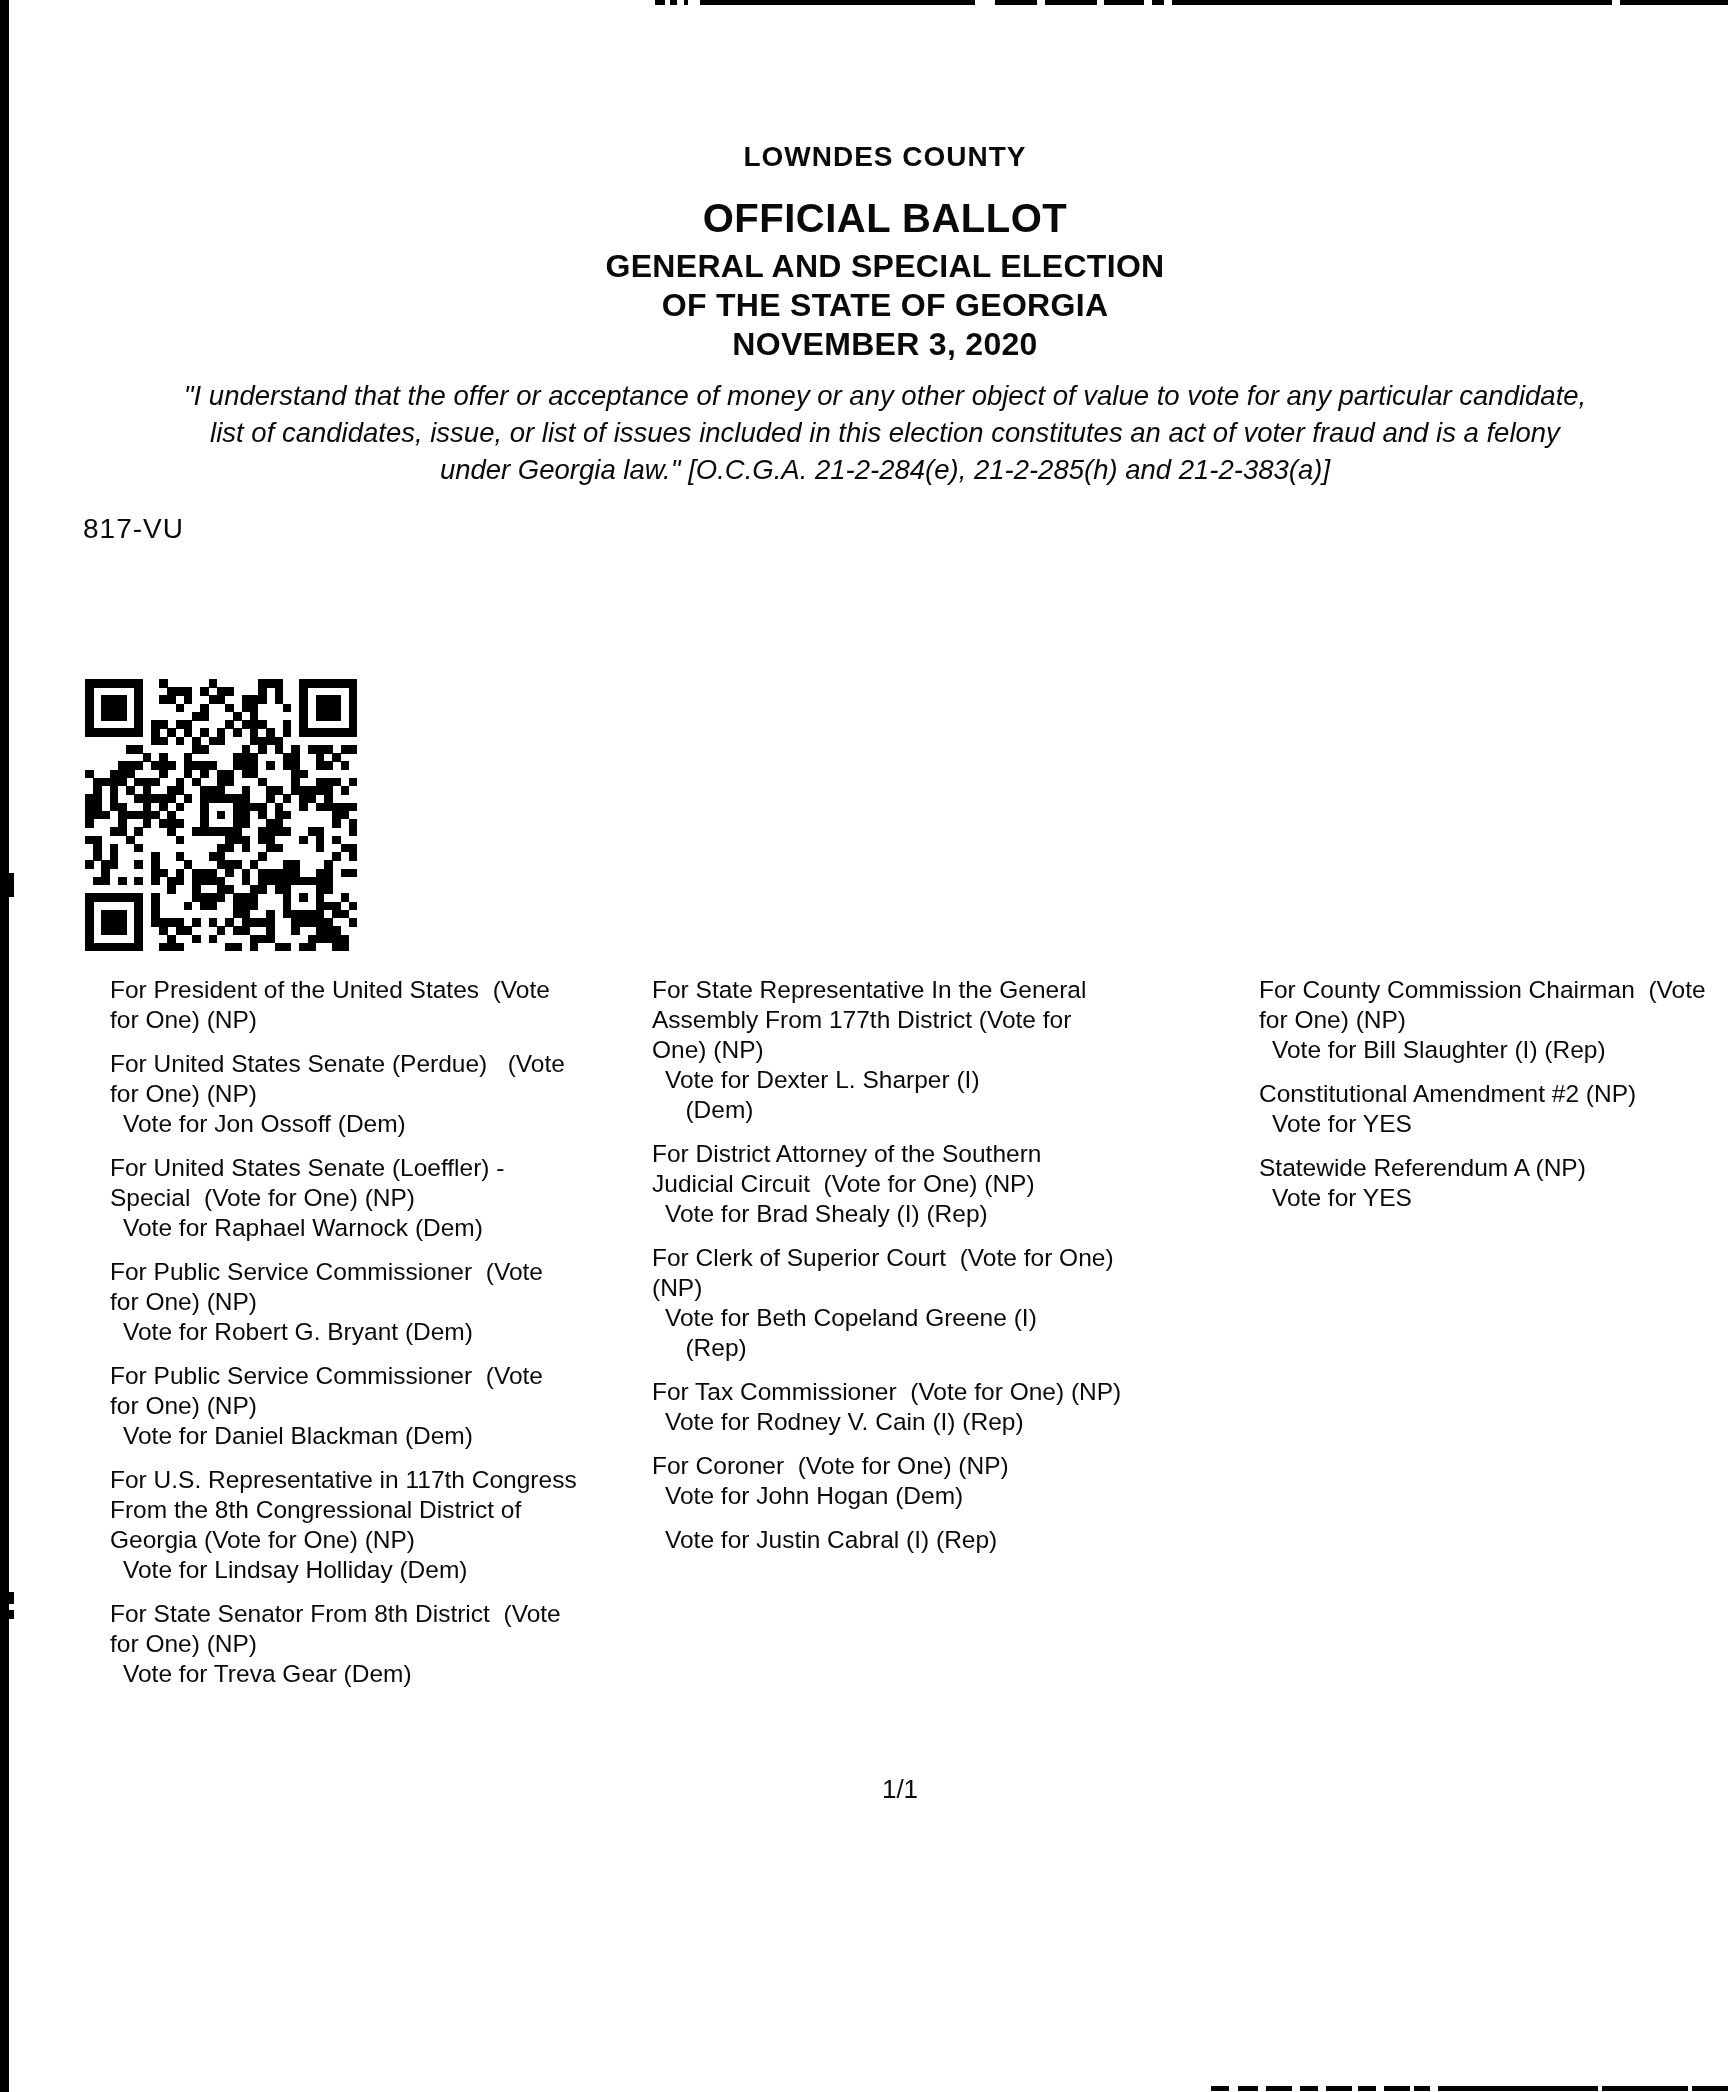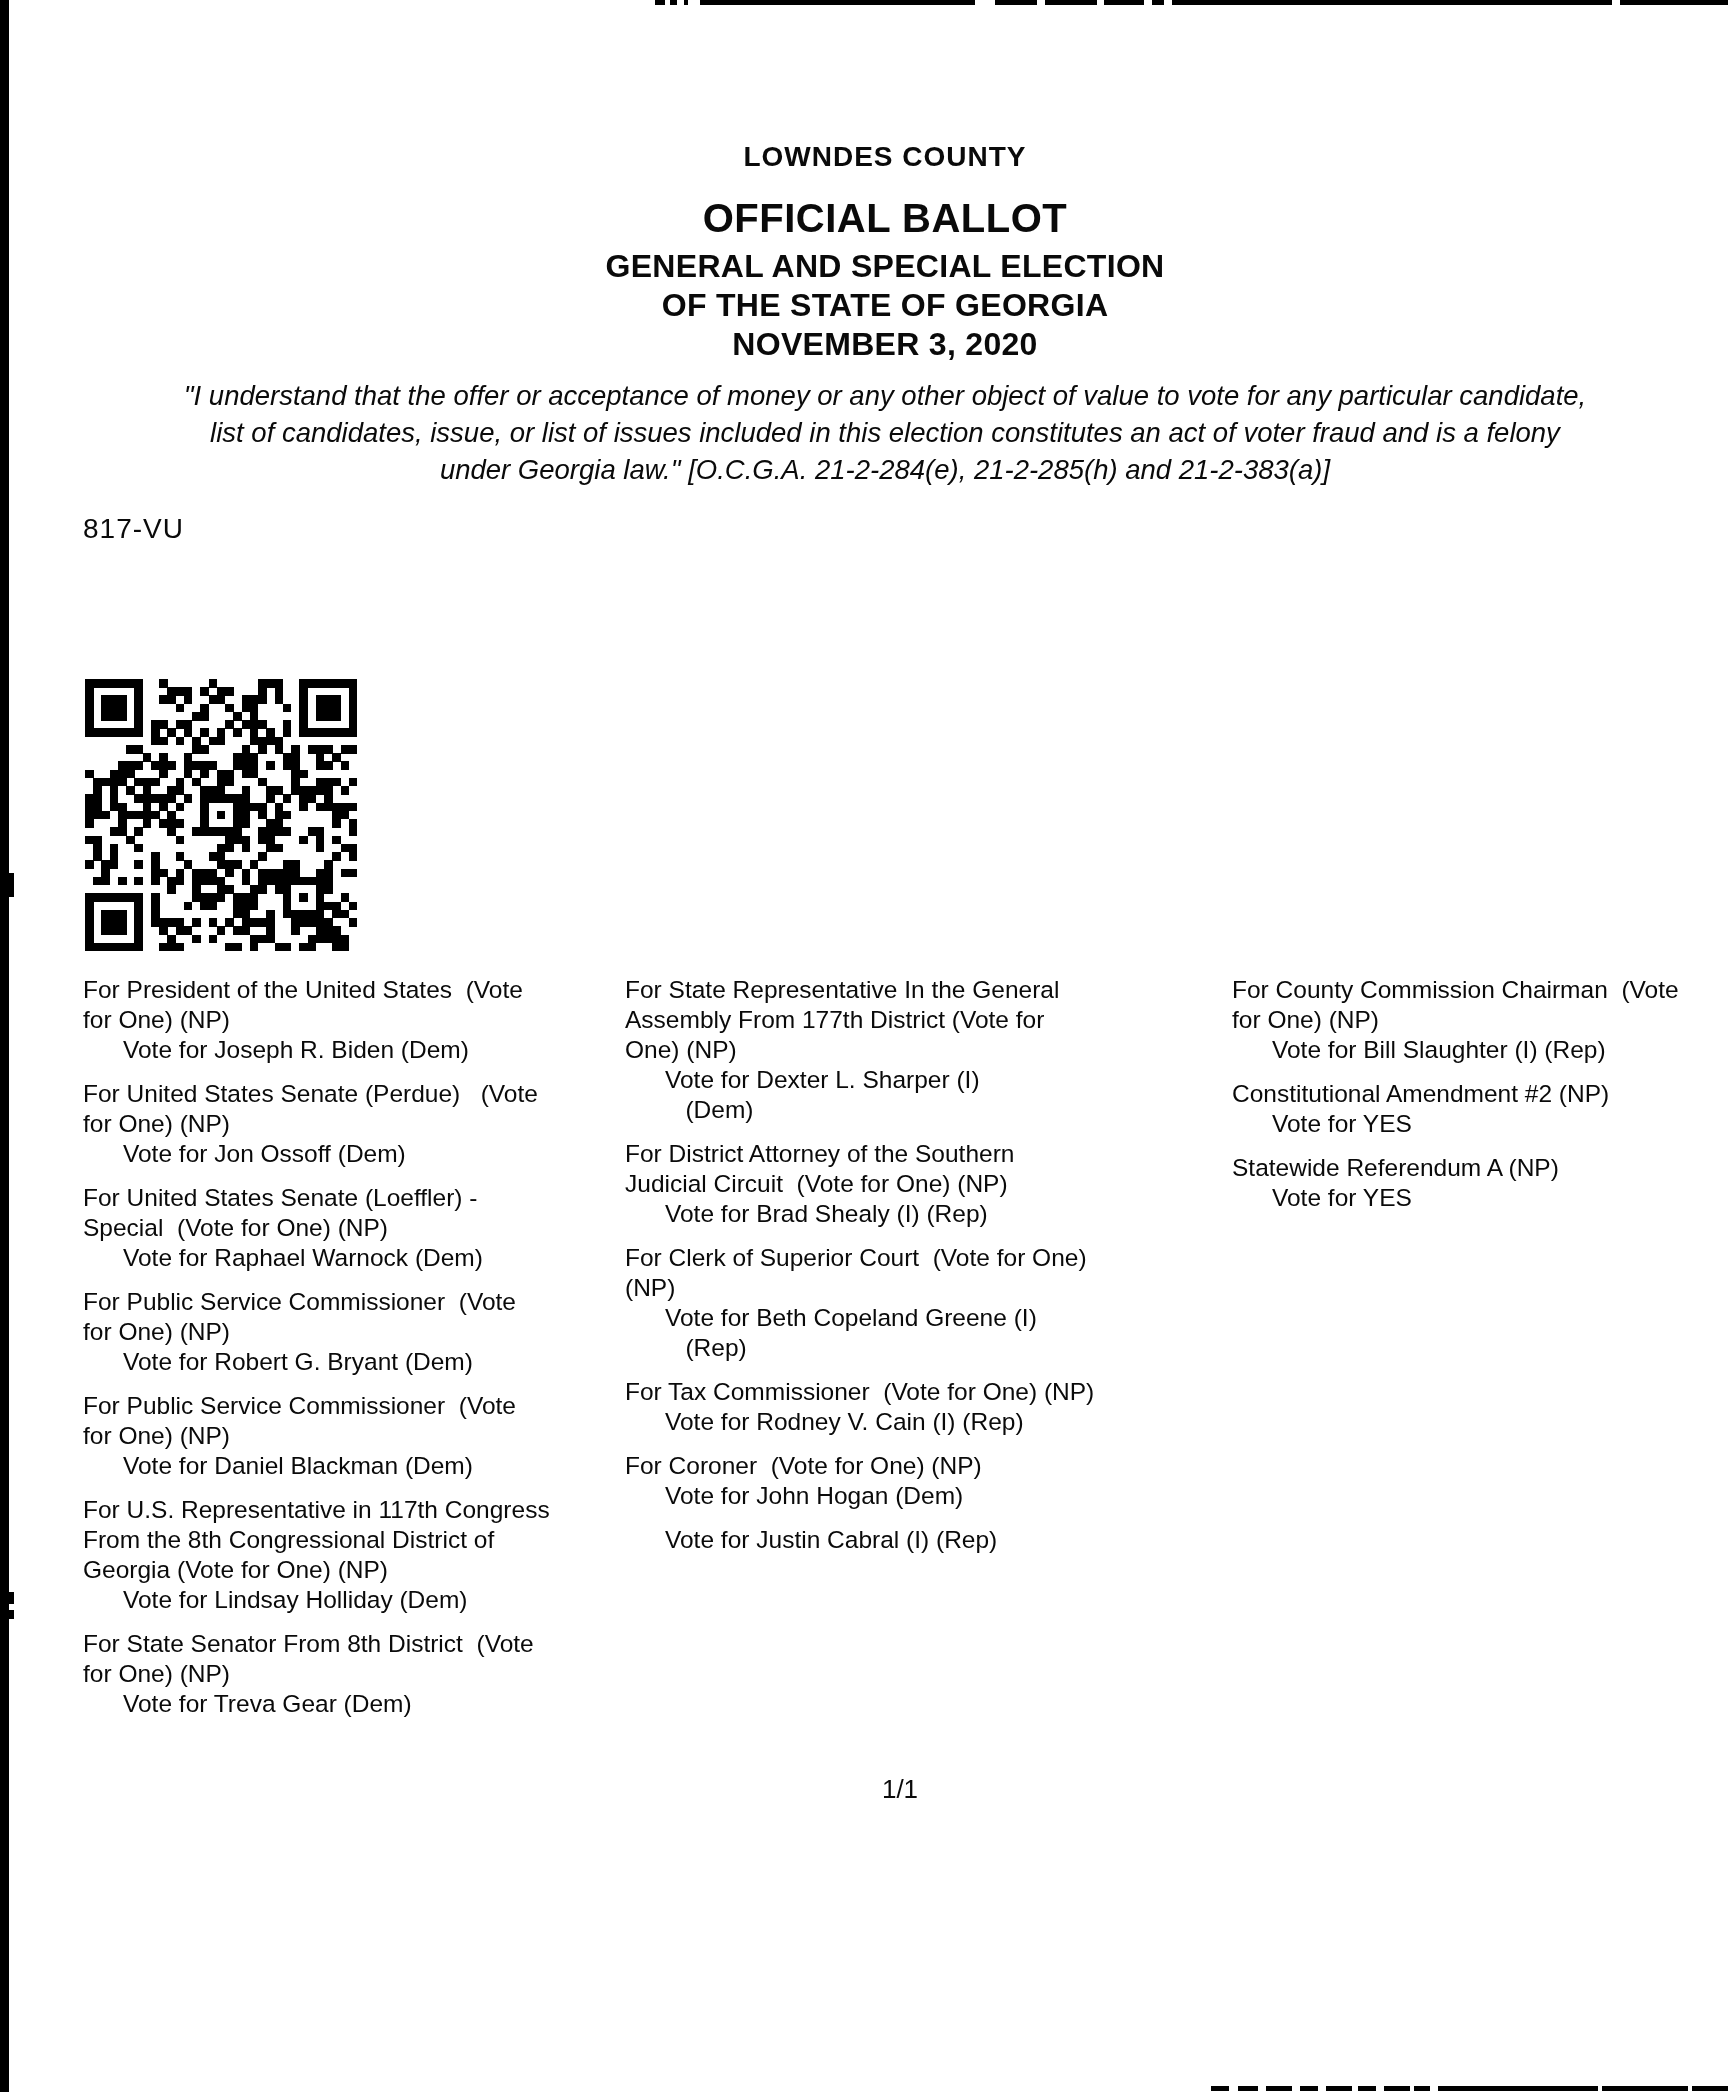--- a/index.html
+++ b/index.html
@@ -25,21 +25,21 @@
   
   #precinct-code{position:absolute;left:83px;top:513px;font-size:28px;letter-spacing:1px;}
   
   #qr-code{position:absolute;left:85px;top:679px;width:272px;height:272px;}
   
   .ballot-col{position:absolute;top:975px;font-size:24.5px;line-height:30px;}
   #col1{left:83px;width:520px;}
   #col2{left:625px;width:540px;}
   #col3{left:1232px;width:552px;}
   .contest{margin:0 0 14px 0;}
-  .contest-title{white-space:pre;}
+  .contest-title{white-space:pre;margin-left:27px;}
   .contest-selection{white-space:pre;padding-left:40px;}
   
   #page-indicator{position:absolute;left:820px;top:1774px;width:160px;text-align:center;font-size:26px;}
 </style>
 </head>
 <body>
 
 <div id="page">
 
   <div id="left-bar"></div>
@@ -599,21 +599,20 @@
       <rect x="26" y="32" width="1.04" height="1.04" fill="#000"></rect>
       <rect x="27" y="32" width="1.04" height="1.04" fill="#000"></rect>
       <rect x="30" y="32" width="1.04" height="1.04" fill="#000"></rect>
       <rect x="31" y="32" width="1.04" height="1.04" fill="#000"></rect>
     </svg>
 
   <div id="col1" class="ballot-col">
       <div class="contest">
         <div class="contest-title">For President of the United States  (Vote
 for One) (NP)</div>
-        <div class="contest-selection">Vote for Joseph R. Biden (Dem)</div>
       </div>
       <div class="contest">
         <div class="contest-title">For United States Senate (Perdue)   (Vote
 for One) (NP)</div>
         <div class="contest-selection">Vote for Jon Ossoff (Dem)</div>
       </div>
       <div class="contest">
         <div class="contest-title">For United States Senate (Loeffler) -
 Special  (Vote for One) (NP)</div>
         <div class="contest-selection">Vote for Raphael Warnock (Dem)</div>

